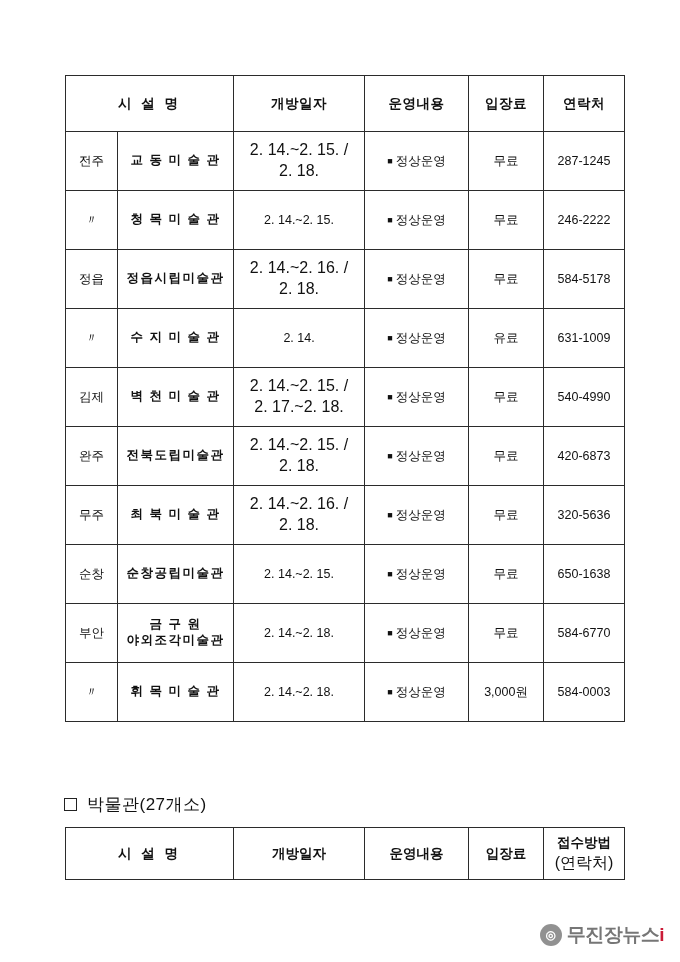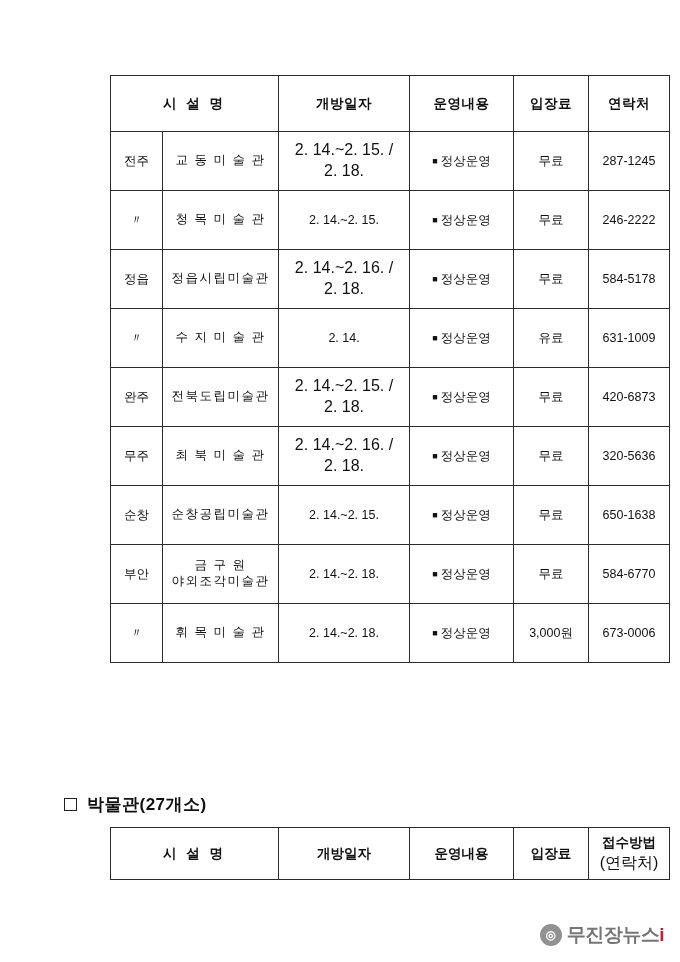--- a/index.html
+++ b/index.html
@@ -16,21 +16,20 @@
     overflow: hidden;
   }
   .page {
     position: absolute;
     left: 0; top: 0;
     width: 680px; height: 962px;
   }
   table.doc-table {
     border-collapse: collapse;
     table-layout: fixed;
-    margin-left: 45px;
   }
   table.doc-table td, table.doc-table th {
     border: 1px solid #2b2b2b;
     text-align: center;
     vertical-align: middle;
     font-size: 12.5px;
     color: #111111;
     padding: 0;
   }
   
@@ -63,20 +62,21 @@
     height: 58px;
   }
   .cell-region {
     font-size: 13px;
   }
   .cell-name {
     font-size: 13px;
     letter-spacing: 1.5px;
     white-space: pre-line;
     line-height: 1.25;
+    font-weight: bold;
   }
   .cell-date {
     font-size: 12px;
     white-space: pre-line;
     line-height: 1.3;
   }
   .cell-date.slanted {
     font-size: 16px;
   }
   .cell-oper {
@@ -93,21 +93,21 @@
     font-size: 12.5px;
   }
   .head-name { letter-spacing: 3px; }
 
   
   #museum-heading {
     position: absolute;
     left: 64px;
     top: 793px;
     font-size: 17px;
-    font-weight: bold;
+    font-weight: normal;
     letter-spacing: 0.5px;
     color: #111111;
     display: flex;
     align-items: center;
     gap: 10px;
   }
   #museum-heading .sq {
     display: inline-block;
     width: 13px;
     height: 13px;
@@ -224,20 +224,29 @@
       </tr>
       <tr>
         <td class="cell-region">〃</td>
         <td class="cell-name">수 지 미 술 관</td>
         <td class="cell-date">2. 14.</td>
         <td class="cell-oper"><span class="bullet">■</span><span>정상운영</span></td>
         <td class="cell-fee">유료</td>
         <td class="cell-tel">631-1009</td>
       </tr>
       <tr>
+        <td class="cell-region">김제</td>
+        <td class="cell-name">벽 천 미 술 관</td>
+        <td class="cell-date slanted">2. 14.~2. 15. /
+2. 17.~2. 18.</td>
+        <td class="cell-oper"><span class="bullet">■</span><span>정상운영</span></td>
+        <td class="cell-fee">무료</td>
+        <td class="cell-tel">540-4990</td>
+      </tr>
+      <tr>
         <td class="cell-region">완주</td>
         <td class="cell-name">전북도립미술관</td>
         <td class="cell-date slanted">2. 14.~2. 15. /
 2. 18.</td>
         <td class="cell-oper"><span class="bullet">■</span><span>정상운영</span></td>
         <td class="cell-fee">무료</td>
         <td class="cell-tel">420-6873</td>
       </tr>
       <tr>
         <td class="cell-region">무주</td>
@@ -264,21 +273,21 @@
         <td class="cell-oper"><span class="bullet">■</span><span>정상운영</span></td>
         <td class="cell-fee">무료</td>
         <td class="cell-tel">584-6770</td>
       </tr>
       <tr>
         <td class="cell-region">〃</td>
         <td class="cell-name">휘 목 미 술 관</td>
         <td class="cell-date">2. 14.~2. 18.</td>
         <td class="cell-oper"><span class="bullet">■</span><span>정상운영</span></td>
         <td class="cell-fee">3,000원</td>
-        <td class="cell-tel">673-0006</td>
+        <td class="cell-tel">584-0003</td>
       </tr>
     </tbody>
   </table>
 
   <div id="museum-heading">
     <span class="sq"></span>
     <span>박물관(27개소)</span>
   </div>
 
   <table class="doc-table" id="museum-table">

